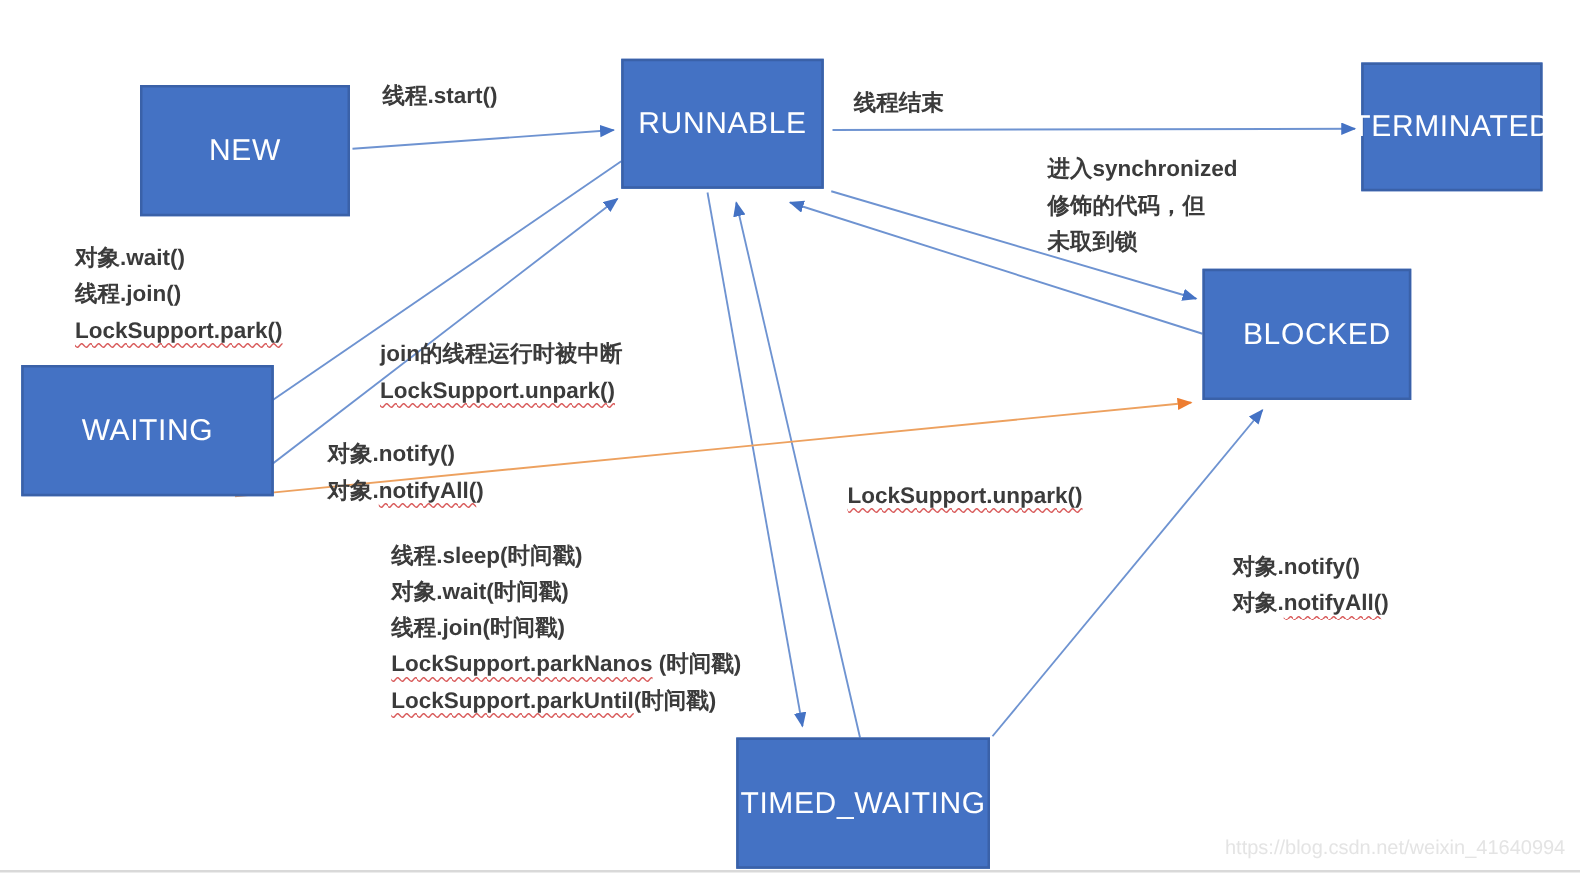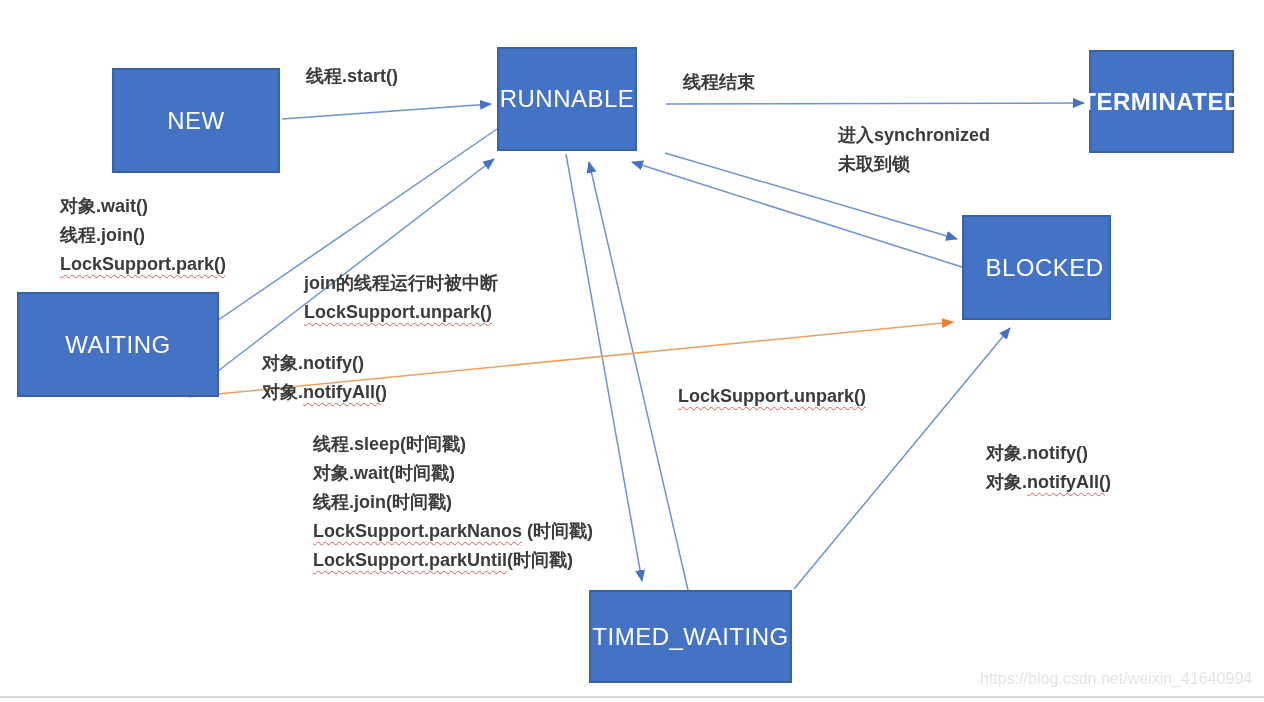--- a/index.html
+++ b/index.html
@@ -53,46 +53,47 @@
     <line x1="497" y1="129" x2="195" y2="336" stroke="#6e93d1" stroke-width="1.5" marker-end="url(#mb)"></line>
     <line x1="566" y1="154" x2="642" y2="581" stroke="#6e93d1" stroke-width="1.5" marker-end="url(#mb)"></line>
     <line x1="688" y1="590" x2="589" y2="162" stroke="#6e93d1" stroke-width="1.5" marker-end="url(#mb)"></line>
     <line x1="794" y1="589" x2="1010" y2="328" stroke="#6e93d1" stroke-width="1.5" marker-end="url(#mb)"></line>
     <line x1="188" y1="397" x2="953" y2="322" stroke="#eda15f" stroke-width="1.5" marker-end="url(#mo)"></line>
   </svg>
 
   <div class="node" style="left:112px;top:68px;width:168px;height:105px;">
       <span>NEW</span>
     </div>
-  <div class="node" style="left:497px;top:47px;width:140px;height:104px;">
+  <div class="node" style="left:497px;top:47px;width:162px;height:104px;">
       <span>RUNNABLE</span>
     </div>
-  <div class="node" style="left:1089px;top:50px;width:145px;height:103px;font-weight:bold;">
+  <div class="node" style="left:1089px;top:50px;width:145px;height:103px;">
       <span>TERMINATED</span>
     </div>
-  <div class="node" style="left:962px;top:215px;width:149px;height:105px;padding-left:16px;">
+  <div class="node" style="left:962px;top:215px;width:167px;height:105px;padding-left:16px;">
       <span>BLOCKED</span>
     </div>
   <div class="node" style="left:17px;top:292px;width:202px;height:105px;">
       <span>WAITING</span>
     </div>
-  <div class="node" style="left:589px;top:590px;width:203px;height:93px;">
+  <div class="node" style="left:589px;top:590px;width:203px;height:105px;">
       <span>TIMED_WAITING</span>
     </div>
 
   <div class="lbl" style="left:306px;top:62px;">
     <span class="line">线程.start()</span>
   </div>
 
   <div class="lbl" style="left:683px;top:68px;">
     <span class="line">线程结束</span>
   </div>
 
   <div class="lbl" style="left:838px;top:121px;">
     <span class="line">进入synchronized</span>
+    <span class="line">修饰的代码，但</span>
     <span class="line">未取到锁</span>
   </div>
 
 
   <div class="lbl" style="left:60px;top:192px;">
     <span class="line">对象.wait()</span>
     <span class="line">线程.join()</span>
     <span class="line sq">LockSupport.park()</span>
   </div>
 

